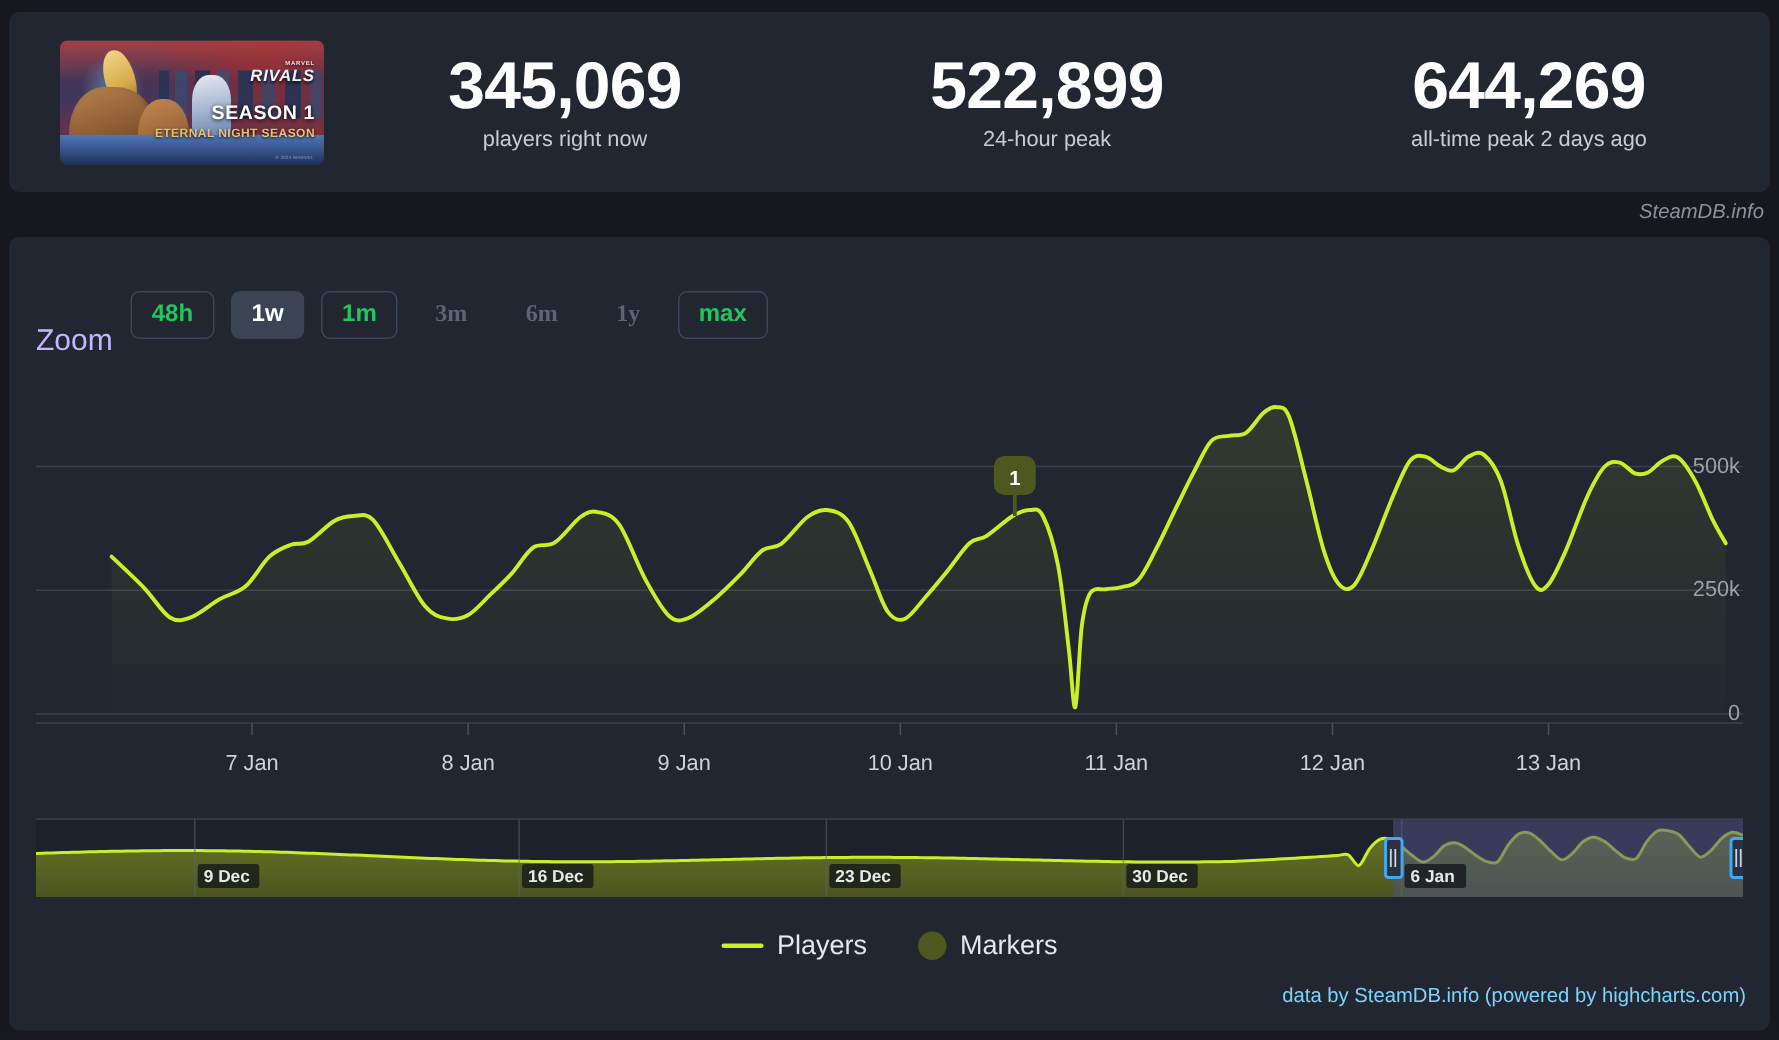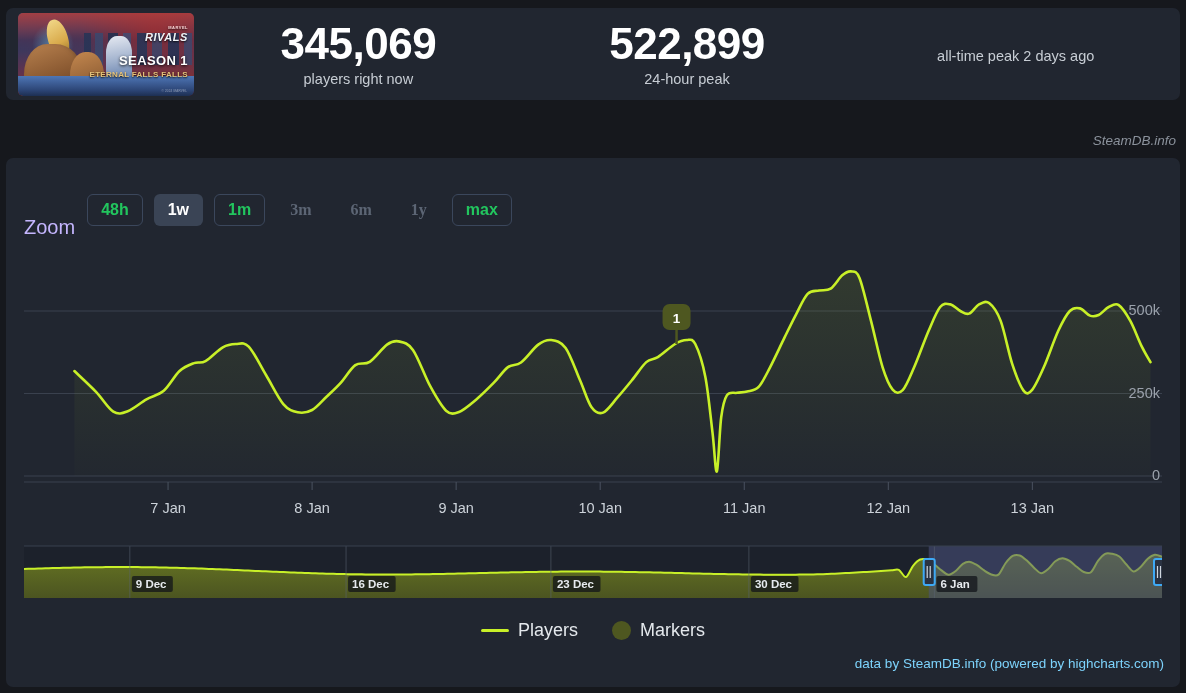--- a/index.html
+++ b/index.html
@@ -23,26 +23,27 @@
     background: #16181d;
     box-sizing: border-box;
   }
 
   
   .stats-panel {
     position: absolute;
     left: 6px;
     top: 8px;
     width: 1174px;
-    height: 92px;
+    height: 120px;
     background: #212630;
     border-radius: 7px;
     display: flex;
     align-items: center;
     box-sizing: border-box;
+    padding-left: 22px;
   }
 
   .capsule {
     width: 176px;
     height: 83px;
     margin-left: 12px;
     border-radius: 5px;
     position: relative;
     overflow: hidden;
     flex: 0 0 auto;
@@ -281,35 +282,36 @@
       <div class="cap-hero-d"></div>
       <div class="cap-hero-a"></div>
       <div class="cap-hero-b"></div>
       <div class="cap-hero-c"></div>
       <div class="cap-boat"></div>
       <div class="cap-logo">
         <span class="cap-marvel">MARVEL</span>
         <span>RIVALS</span>
       </div>
       <div class="cap-season">SEASON 1</div>
-      <div class="cap-sub">ETERNAL FALLS FALLS</div>
+      <div class="cap-sub">ETERNAL NIGHT SEASON</div>
       <div class="cap-credit">© 2024 MARVEL</div>
     </div>
 
     <div class="stat">
       <div class="stat-value">345,069</div>
       <div class="stat-label">players right now</div>
     </div>
 
     <div class="stat">
       <div class="stat-value">522,899</div>
       <div class="stat-label">24-hour peak</div>
     </div>
 
     <div class="stat">
+      <div class="stat-value">644,269</div>
       <div class="stat-label">all-time peak 2 days ago</div>
     </div>
   </div>
 
   <div class="watermark">SteamDB.info</div>
 
   <div class="chart-panel">
 
     <div class="zoom-row">
       <span class="zoom-label">Zoom</span>

